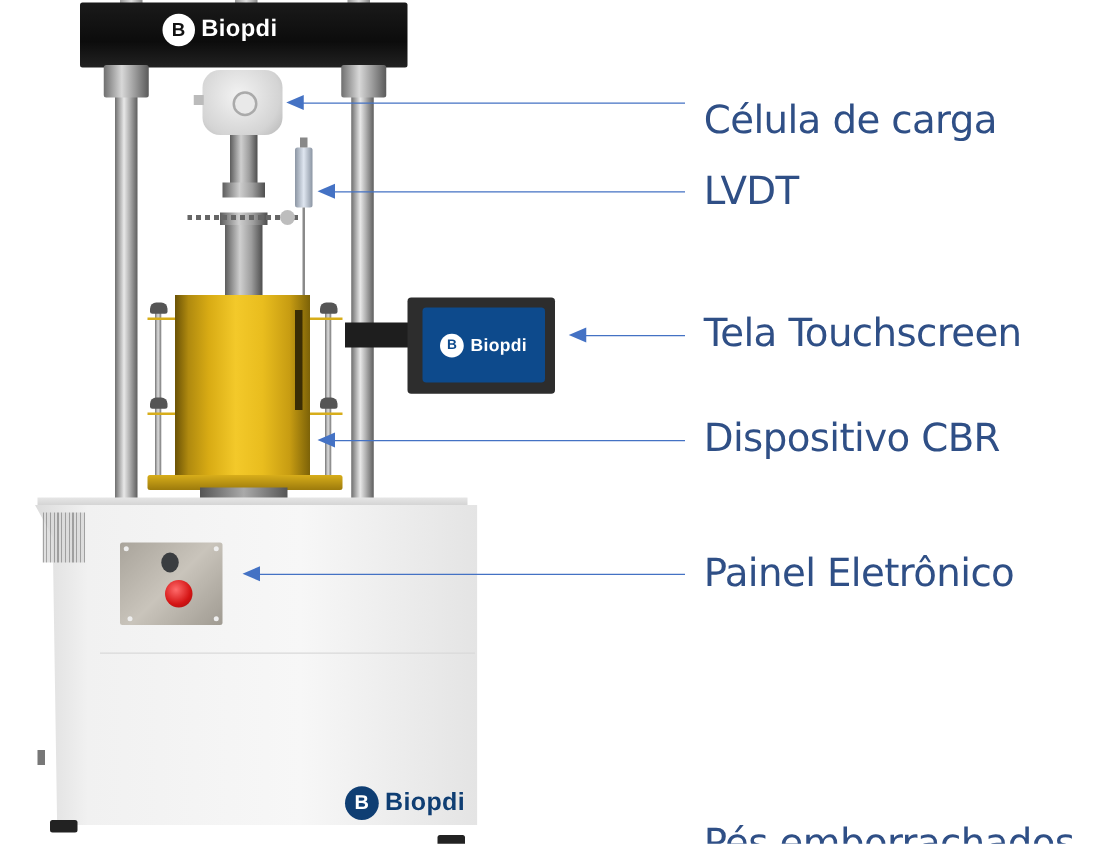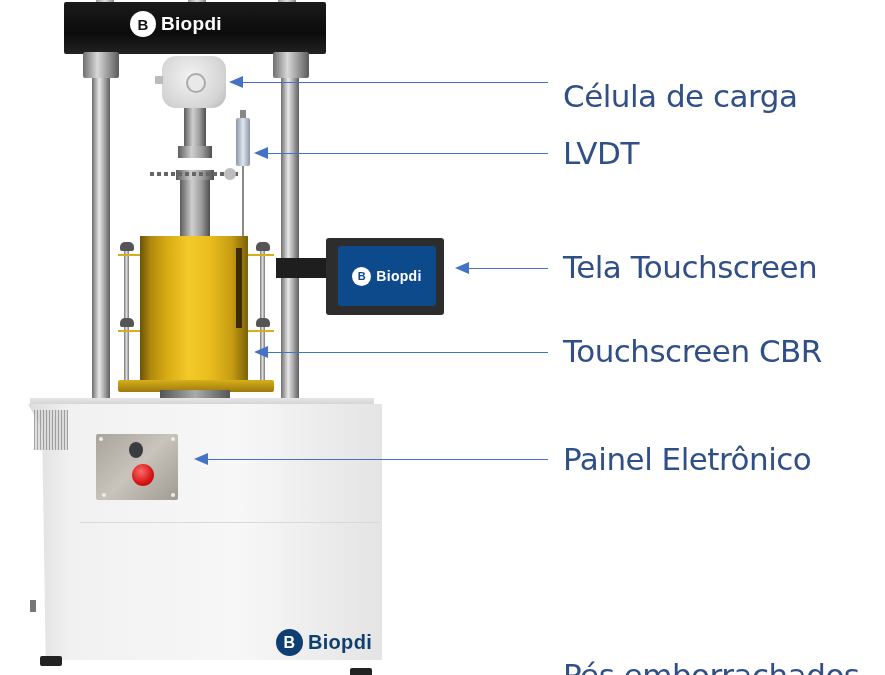--- a/index.html
+++ b/index.html
@@ -219,21 +219,21 @@
 
 <div>
   <div class="abs arrow-head" style="left:455px;top:262px;"></div>
   <div class="abs arrow-line" style="left:466px;top:268px;width:82px;"></div>
   <div class="abs label" style="left:563px;top:252px;">Tela Touchscreen</div>
 </div>
 
 <div>
   <div class="abs arrow-head" style="left:254px;top:346px;"></div>
   <div class="abs arrow-line" style="left:265px;top:352px;width:283px;"></div>
-  <div class="abs label" style="left:563px;top:336px;">Touchscreen CBR</div>
+  <div class="abs label" style="left:563px;top:336px;">Dispositivo CBR</div>
 </div>
 
 <div>
   <div class="abs arrow-head" style="left:194px;top:453px;"></div>
   <div class="abs arrow-line" style="left:205px;top:459px;width:343px;"></div>
   <div class="abs label" style="left:563px;top:444px;">Painel Eletrônico</div>
 </div>
 
 <div>
   <div class="abs label" style="left:563px;top:660px;">Pés emborrachados</div>

